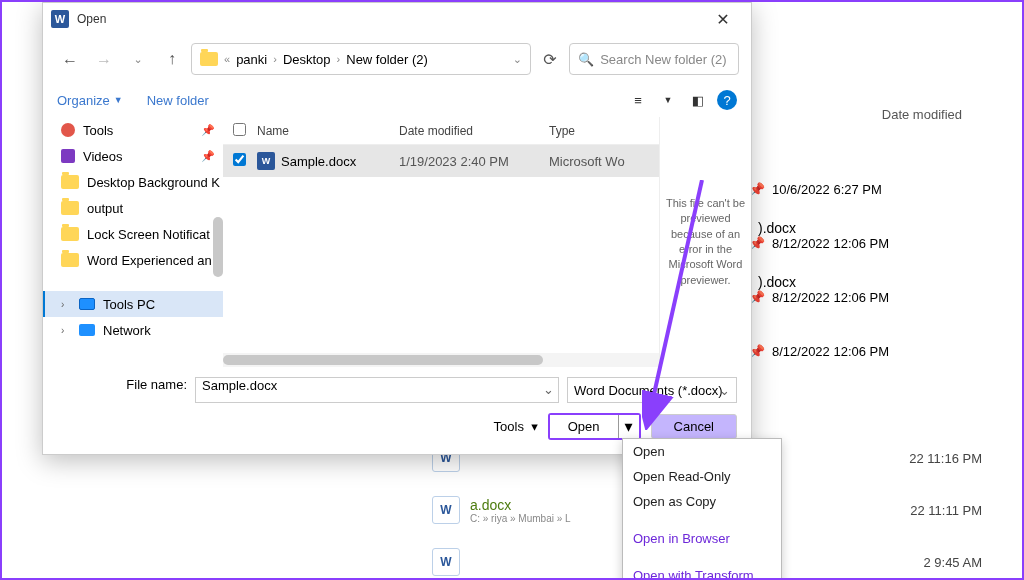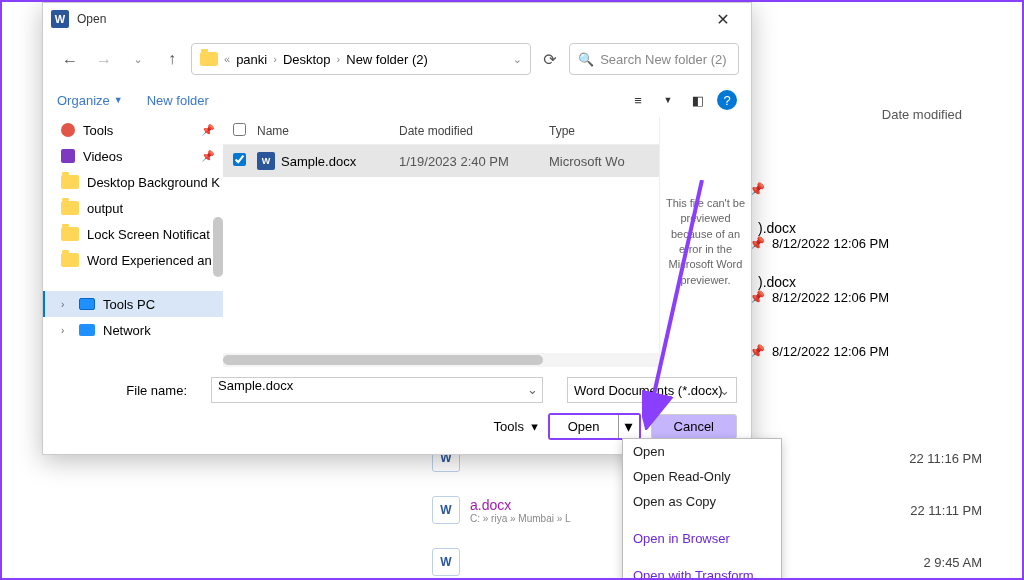--- a/index.html
+++ b/index.html
@@ -51,21 +51,21 @@
 .frow .fi{width:18px;height:18px;background:#2b579a;border-radius:2px;margin-right:6px;display:inline-flex;align-items:center;justify-content:center;color:#fff;font-size:9px;font-weight:bold;}
 .frow .nm{flex:1;}
 .frow .dm{width:150px;color:#555;}
 .frow .ty{width:110px;color:#555;}
 .hscroll{height:14px;background:#f4f4f4;margin-top:auto;position:relative;}
 .hscroll .th{position:absolute;left:0;top:2px;height:10px;width:320px;background:#c8c8c8;border-radius:5px;}
 
 .preview{width:92px;border-left:1px solid #eee;display:flex;align-items:center;justify-content:center;text-align:center;font-size:11px;color:#666;padding:4px;line-height:1.4;}
 
 .dlg-footer{padding:10px 14px 14px;}
-.fn-row{display:flex;align-items:center;gap:24px;margin-bottom:10px;}
+.fn-row{display:flex;gap:8px;margin-bottom:10px;}
 .fn-row label{font-size:13px;width:130px;text-align:right;}
 .fn-row .fninput{flex:1;height:26px;border:1px solid #ccc;padding:0 6px;font-size:13px;position:relative;}
 .fn-row .fninput .dd{position:absolute;right:4px;top:4px;color:#666;}
 .fn-row .typefilter{width:170px;height:26px;border:1px solid #ccc;padding:0 6px;font-size:13px;display:flex;align-items:center;position:relative;}
 .fn-row .typefilter .dd{position:absolute;right:6px;color:#666;}
 .btnrow{display:flex;align-items:center;justify-content:flex-end;gap:10px;}
 .tools{font-size:13px;}
 .splitbtn{display:flex;border:2px solid #8a3ffc;border-radius:3px;}
 .splitbtn .main{padding:4px 18px;font-size:13px;border-right:1px solid #999;background:#fff;}
 .splitbtn .arrow{width:20px;display:flex;align-items:center;justify-content:center;background:#fff;}
@@ -85,31 +85,32 @@
 .vid-ico{width:14px;height:14px;background:#7d3ac1;display:inline-block;border-radius:2px;}
 
 
 .arrow-ann{position:absolute;top:178px;left:640px;z-index:15;pointer-events:none;}
 
 
 .bg-lower{position:absolute;top:430px;left:430px;right:40px;}
 .bg-lower .row{display:flex;align-items:center;height:52px;font-size:13px;}
 .bg-lower .wico{width:28px;height:28px;background:#fff;border:1px solid #bcd0e8;border-radius:3px;display:flex;align-items:center;justify-content:center;color:#2b579a;font-weight:bold;font-size:12px;margin-right:10px;}
 .bg-lower .meta{flex:0 0 110px;}
-.bg-lower .fn{font-size:14px;color:#a21caf;}
+.bg-lower .fn{font-size:14px;color:#4d7c0f;}
 .bg-lower .fp{font-size:10px;color:#888;}
 .bg-lower .dt{color:#444;}
 </style>
 </head>
 <body>
 
 <div class="bg-header-date">Date modified</div>
 <div class="bg-right">
   <div class="brow">
       <span class="pin">📌</span>
+      <span class="dt">10/6/2022 6:27 PM</span>
     </div>
   <div class="brow">
       <span class="pin">📌</span>
       <span class="dt">8/12/2022 12:06 PM</span>
     </div>
   <div class="brow">
       <span class="pin">📌</span>
       <span class="dt">8/12/2022 12:06 PM</span>
     </div>
   <div class="brow">

